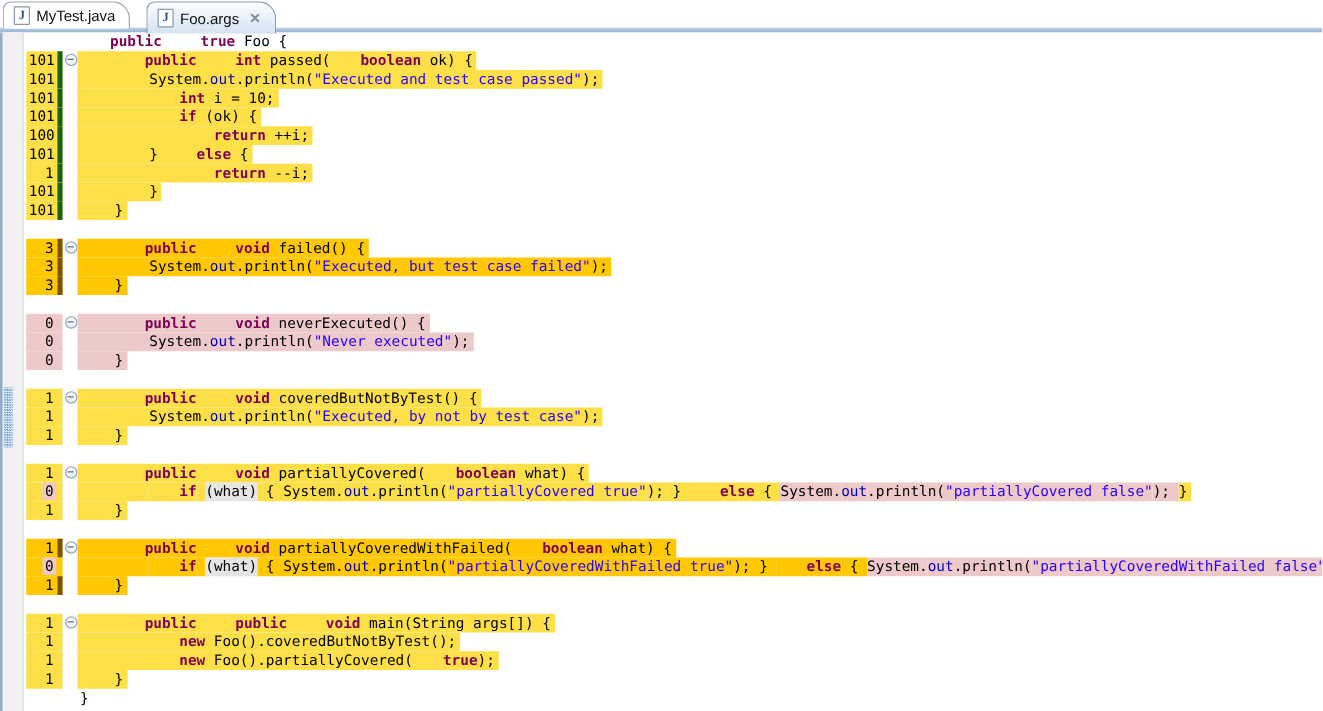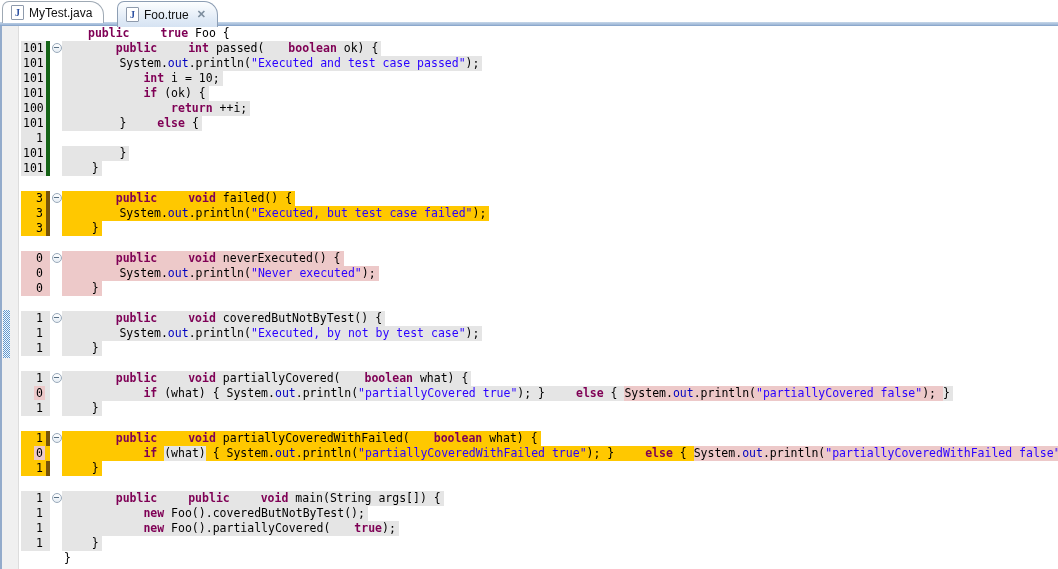--- a/index.html
+++ b/index.html
@@ -37,21 +37,21 @@
   .bar{position:absolute;left:46px;top:0;width:4px;height:15px;}
   .bar-g{background:#156317;}
   .bar-o{background:#77540A;}
   .fold{position:absolute;left:52px;top:2px;width:10px;height:10px;box-sizing:border-box;
         border:1px solid #9AAABB;border-radius:50%;background:linear-gradient(#FFFFFF,#E6EDF4);cursor:pointer;}
   .fold::after{content:"";position:absolute;left:1px;top:3px;width:5px;border-top:1px solid #5A7186;}
   .code{position:absolute;left:62px;top:0;height:15px;}
   .code span{display:inline-block;height:15px;line-height:15px;}
   .hl{padding:0 3px 0 2px;}
 
-  .bg-g{background:#e5e5e5;}
+  .bg-g{background:#fde047;}
   .bg-o{background:#FFC800;}
   .bg-p{background:#EDC9C9;}
   .bg-w{background:#e5e5e5;}
 
   .pl{color:#000;}
   .k{color:#7F0055;font-weight:bold;padding-left:24px;}
   .s{color:#2A00FF;}
   .f{color:#0000C0;}
 </style>
 </head>
@@ -64,38 +64,38 @@
     <div class="tab inactive">
       <span class="jicon">
           <i>J</i>
         </span>
       <span class="tlabel">MyTest.java</span>
     </div>
     <div class="tab active">
       <span class="jicon">
           <i>J</i>
         </span>
-      <span class="tlabel">Foo.true</span>
+      <span class="tlabel">Foo.args</span>
       <span class="close">✕</span>
     </div>
   </div>
 
   <div class="editor">
     <div class="ruler">
       <div class="hatch"></div>
     </div>
     <div class="lines">
         <div class="row"><span class="code"><span class="hl"><span class="k">public</span><span class="pl"> </span><span class="k">true</span><span class="pl"> Foo {</span></span></span></div>
         <div class="row"><span class="cnt bg-g"><span class="num">101</span></span><span class="bar bar-g"></span><span class="fold"></span><span class="code"><span class="hl bg-g"><span class="pl">    </span><span class="k">public</span><span class="pl"> </span><span class="k">int</span><span class="pl"> passed(</span><span class="k">boolean</span><span class="pl"> ok) {</span></span></span></div>
         <div class="row"><span class="cnt bg-g"><span class="num">101</span></span><span class="bar bar-g"></span><span class="code"><span class="hl bg-g"><span class="pl">        System.</span><span class="f">out</span><span class="pl">.println(</span><span class="s">"Executed and test case passed"</span><span class="pl">);</span></span></span></div>
         <div class="row"><span class="cnt bg-g"><span class="num">101</span></span><span class="bar bar-g"></span><span class="code"><span class="hl bg-g"><span class="pl">        </span><span class="k">int</span><span class="pl"> i = 10;</span></span></span></div>
         <div class="row"><span class="cnt bg-g"><span class="num">101</span></span><span class="bar bar-g"></span><span class="code"><span class="hl bg-g"><span class="pl">        </span><span class="k">if</span><span class="pl"> (ok) {</span></span></span></div>
         <div class="row"><span class="cnt bg-g"><span class="num">100</span></span><span class="bar bar-g"></span><span class="code"><span class="hl bg-g"><span class="pl">            </span><span class="k">return</span><span class="pl"> ++i;</span></span></span></div>
         <div class="row"><span class="cnt bg-g"><span class="num">101</span></span><span class="bar bar-g"></span><span class="code"><span class="hl bg-g"><span class="pl">        } </span><span class="k">else</span><span class="pl"> {</span></span></span></div>
-        <div class="row"><span class="cnt bg-g"><span class="num">1</span></span><span class="bar bar-g"></span></div>
+        <div class="row"><span class="cnt bg-g"><span class="num">1</span></span><span class="bar bar-g"></span><span class="code"><span class="hl bg-g"><span class="pl">            </span><span class="k">return</span><span class="pl"> --i;</span></span></span></div>
         <div class="row"><span class="cnt bg-g"><span class="num">101</span></span><span class="bar bar-g"></span><span class="code"><span class="hl bg-g"><span class="pl">        }</span></span></span></div>
         <div class="row"><span class="cnt bg-g"><span class="num">101</span></span><span class="bar bar-g"></span><span class="code"><span class="hl bg-g"><span class="pl">    }</span></span></span></div>
         <div class="row"></div>
         <div class="row"><span class="cnt bg-o"><span class="num">3</span></span><span class="bar bar-o"></span><span class="fold"></span><span class="code"><span class="hl bg-o"><span class="pl">    </span><span class="k">public</span><span class="pl"> </span><span class="k">void</span><span class="pl"> failed() {</span></span></span></div>
         <div class="row"><span class="cnt bg-o"><span class="num">3</span></span><span class="bar bar-o"></span><span class="code"><span class="hl bg-o"><span class="pl">        System.</span><span class="f">out</span><span class="pl">.println(</span><span class="s">"Executed, but test case failed"</span><span class="pl">);</span></span></span></div>
         <div class="row"><span class="cnt bg-o"><span class="num">3</span></span><span class="bar bar-o"></span><span class="code"><span class="hl bg-o"><span class="pl">    }</span></span></span></div>
         <div class="row"></div>
         <div class="row"><span class="cnt bg-p"><span class="num">0</span></span><span class="fold"></span><span class="code"><span class="hl bg-p"><span class="pl">    </span><span class="k">public</span><span class="pl"> </span><span class="k">void</span><span class="pl"> neverExecuted() {</span></span></span></div>
         <div class="row"><span class="cnt bg-p"><span class="num">0</span></span><span class="code"><span class="hl bg-p"><span class="pl">        System.</span><span class="f">out</span><span class="pl">.println(</span><span class="s">"Never executed"</span><span class="pl">);</span></span></span></div>
         <div class="row"><span class="cnt bg-p"><span class="num">0</span></span><span class="code"><span class="hl bg-p"><span class="pl">    }</span></span></span></div>

